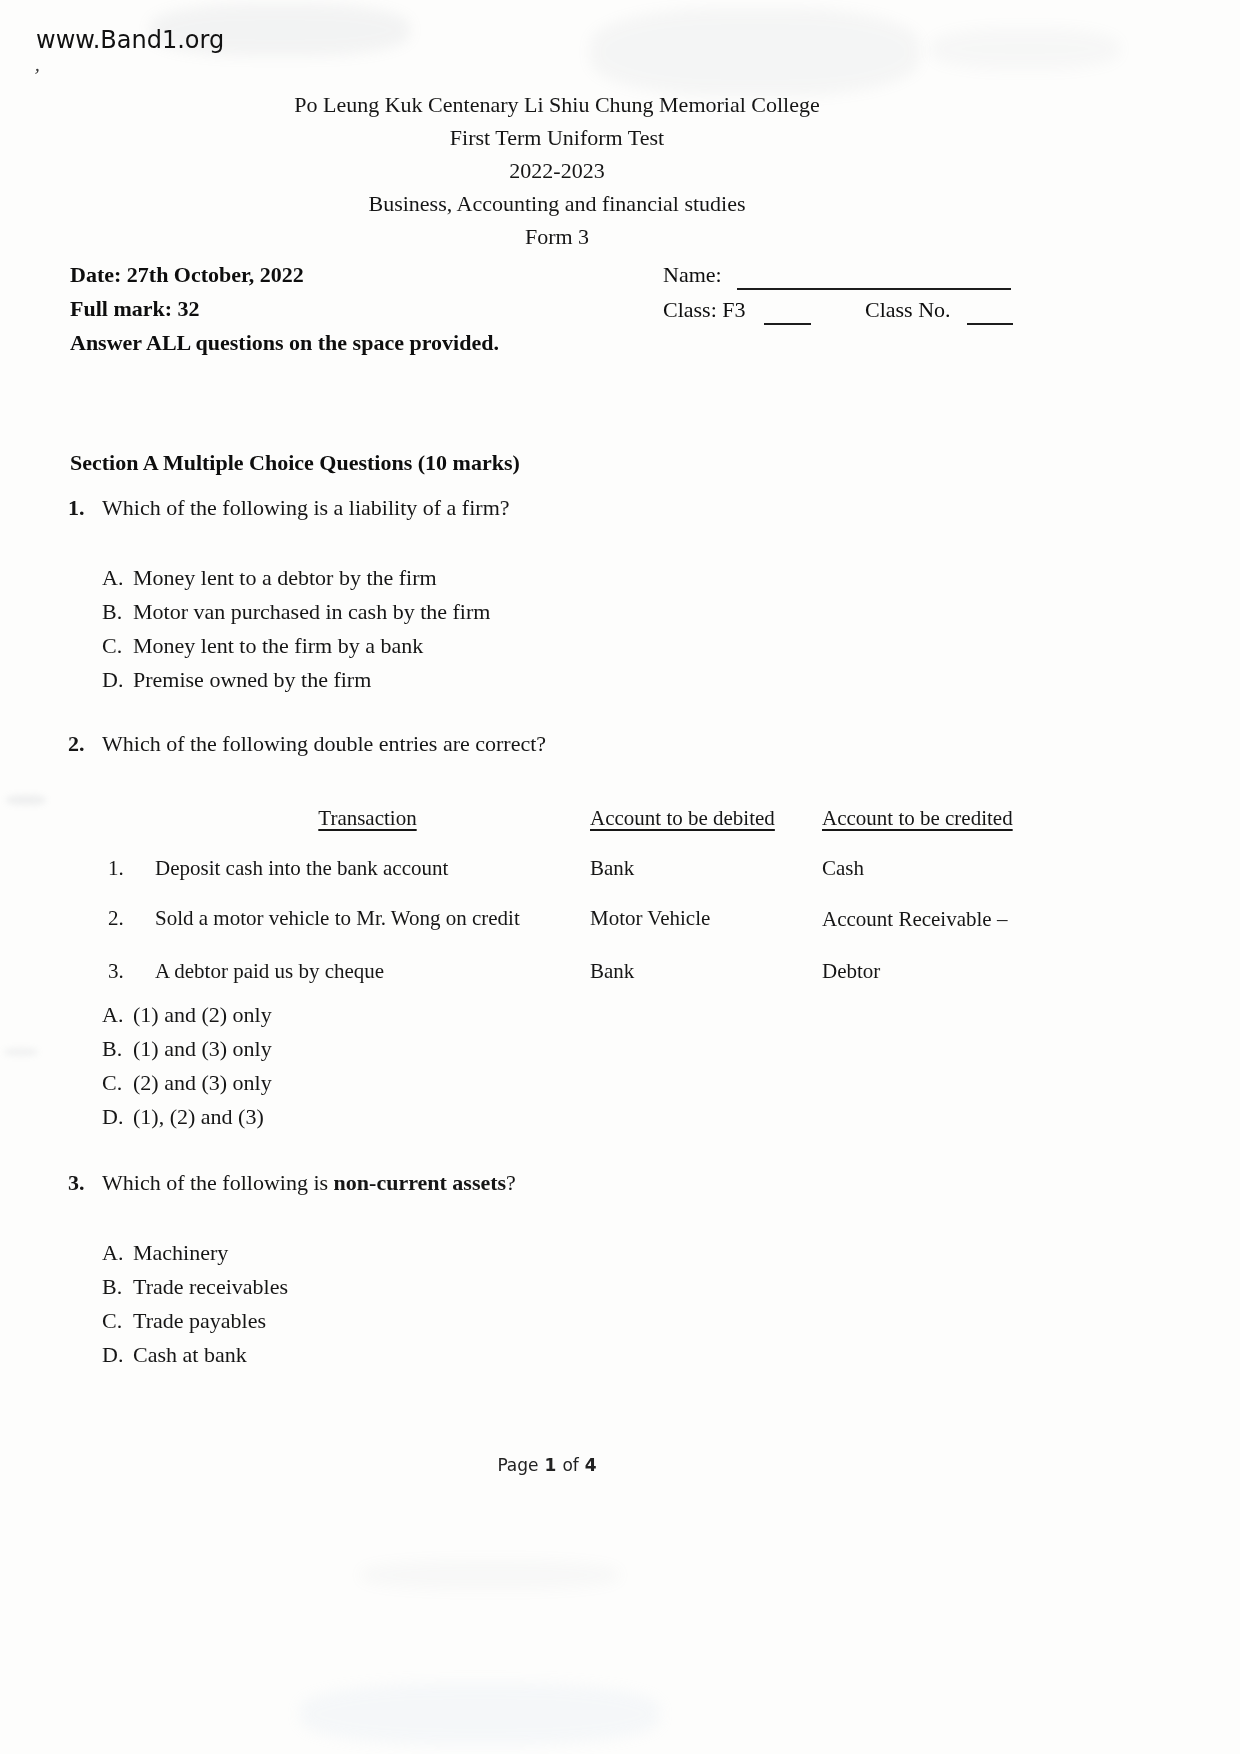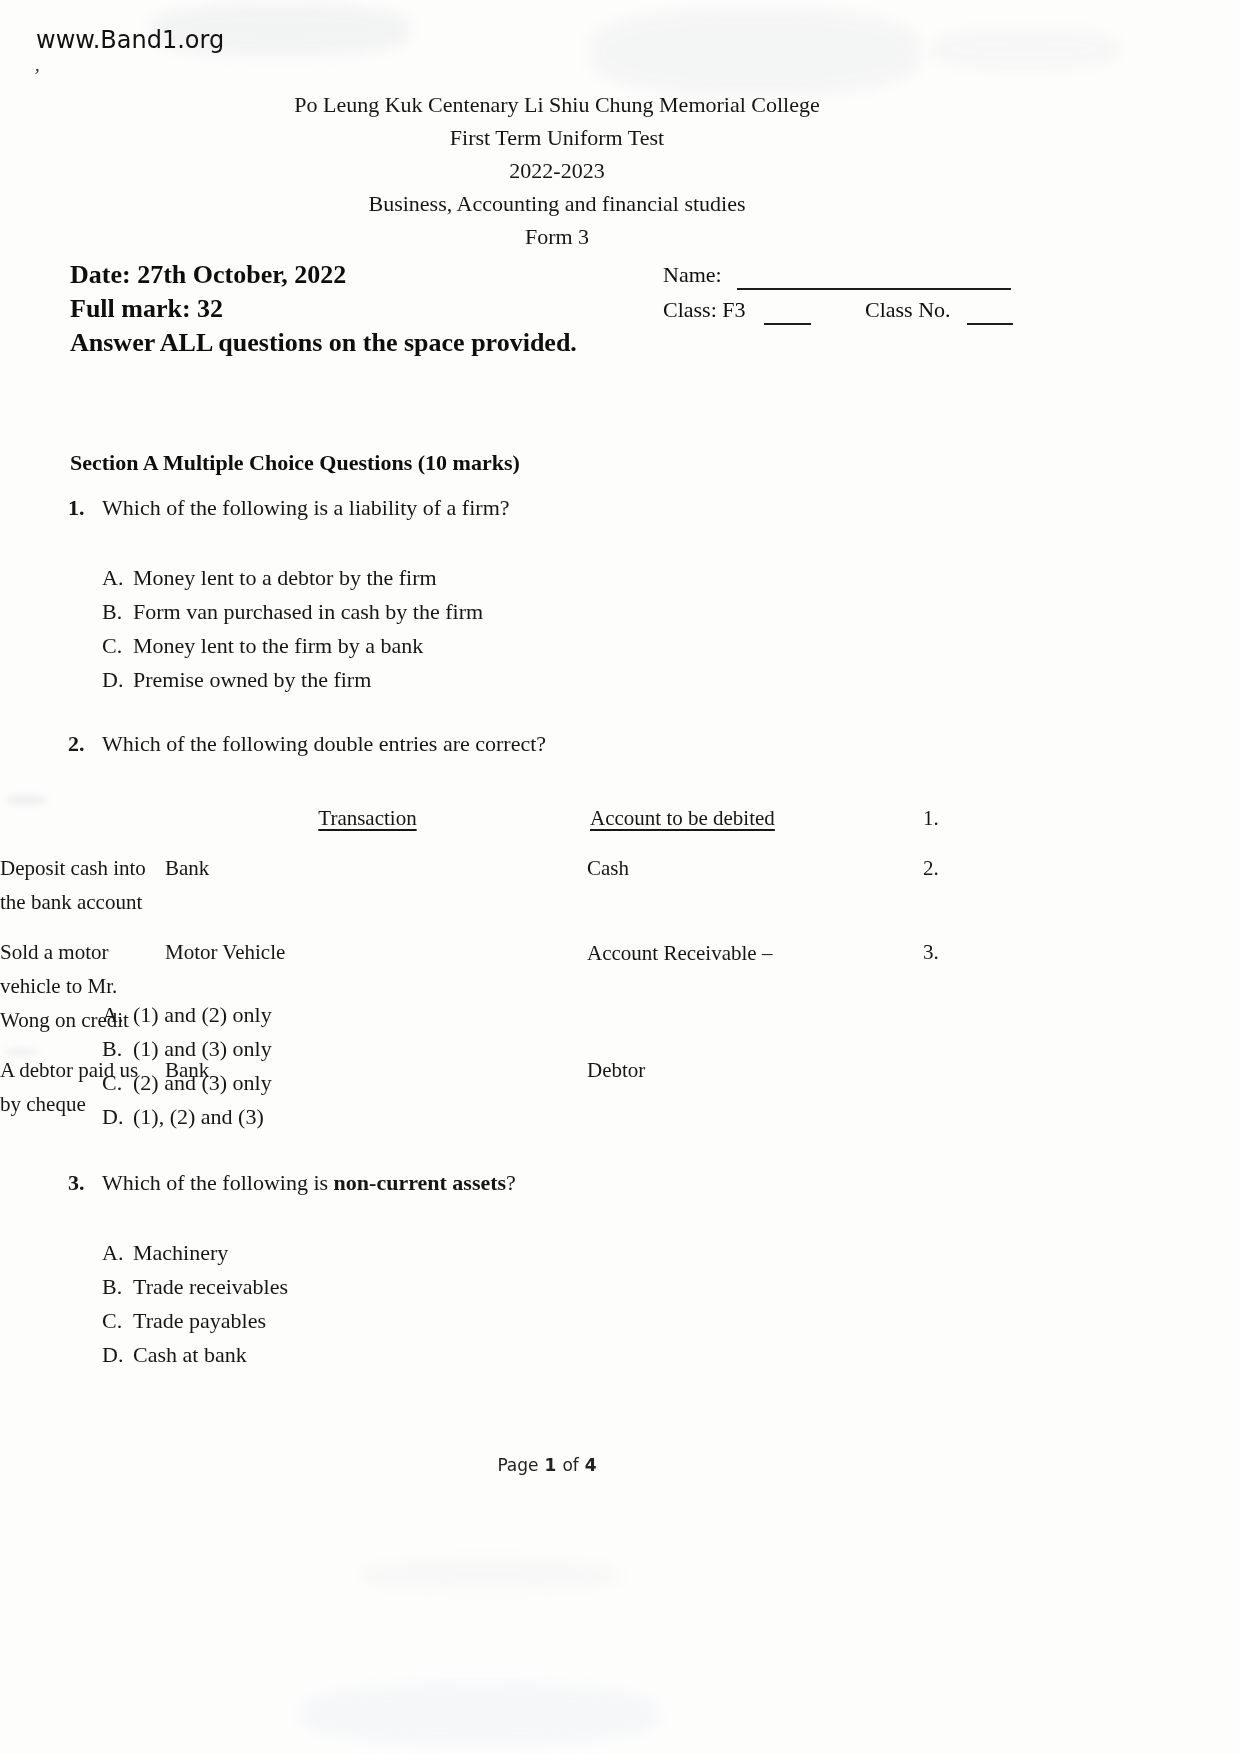--- a/index.html
+++ b/index.html
@@ -26,21 +26,21 @@
   
   .header-block{
     left:0;top:94px;width:1114px;
     text-align:center;
     font-size:22px;line-height:22px;
   }
   .header-block div{margin-bottom:11px;}
   
   .info-left{
     left:70px;top:258px;
-    font-weight:bold;font-size:26px;line-height:34px;
+    font-weight:bold;font-size:22px;line-height:34px;
     color:#0e0e0e;
   }
   .lbl{
     font-weight:normal;font-size:22px;color:#0e0e0e;
   }
   .blank{
     border-bottom:2px solid #1d1d1d;
     display:block;height:0;
   }
   
@@ -133,41 +133,42 @@
   <span class="qnum">1.</span>
   <span class="qtext">Which of the following is a liability of a firm?</span>
 </div>
 <div class="abs opts" style="top:561px">
   <div class="opt">
     <span class="olet">A.</span>
     <span>Money lent to a debtor by the firm</span>
   </div>
   <div class="opt">
     <span class="olet">B.</span>
-    <span>Form van purchased in cash by the firm</span>
+    <span>Motor van purchased in cash by the firm</span>
   </div>
   <div class="opt">
     <span class="olet">C.</span>
     <span>Money lent to the firm by a bank</span>
   </div>
   <div class="opt">
     <span class="olet">D.</span>
     <span>Premise owned by the firm</span>
   </div>
 </div>
 
 <div class="abs q" style="top:731px">
   <span class="qnum">2.</span>
   <span class="qtext">Which of the following double entries are correct?</span>
 </div>
 
 <div class="abs dtable">
   <div></div>
   <div class="hdr c-trans-h">Transaction</div>
   <div class="hdr c-deb">Account to be debited</div>
+  <div class="hdr c-cred">Account to be credited</div>
 
   <div class="c-num">1.</div>
   <div>Deposit cash into the bank account</div>
   <div class="c-deb">Bank</div>
   <div class="c-cred">Cash</div>
 
   <div class="c-num">2.</div>
   <div>Sold a motor vehicle to Mr. Wong on credit</div>
   <div class="c-deb">Motor Vehicle</div>
   <div class="c-cred two-line">

